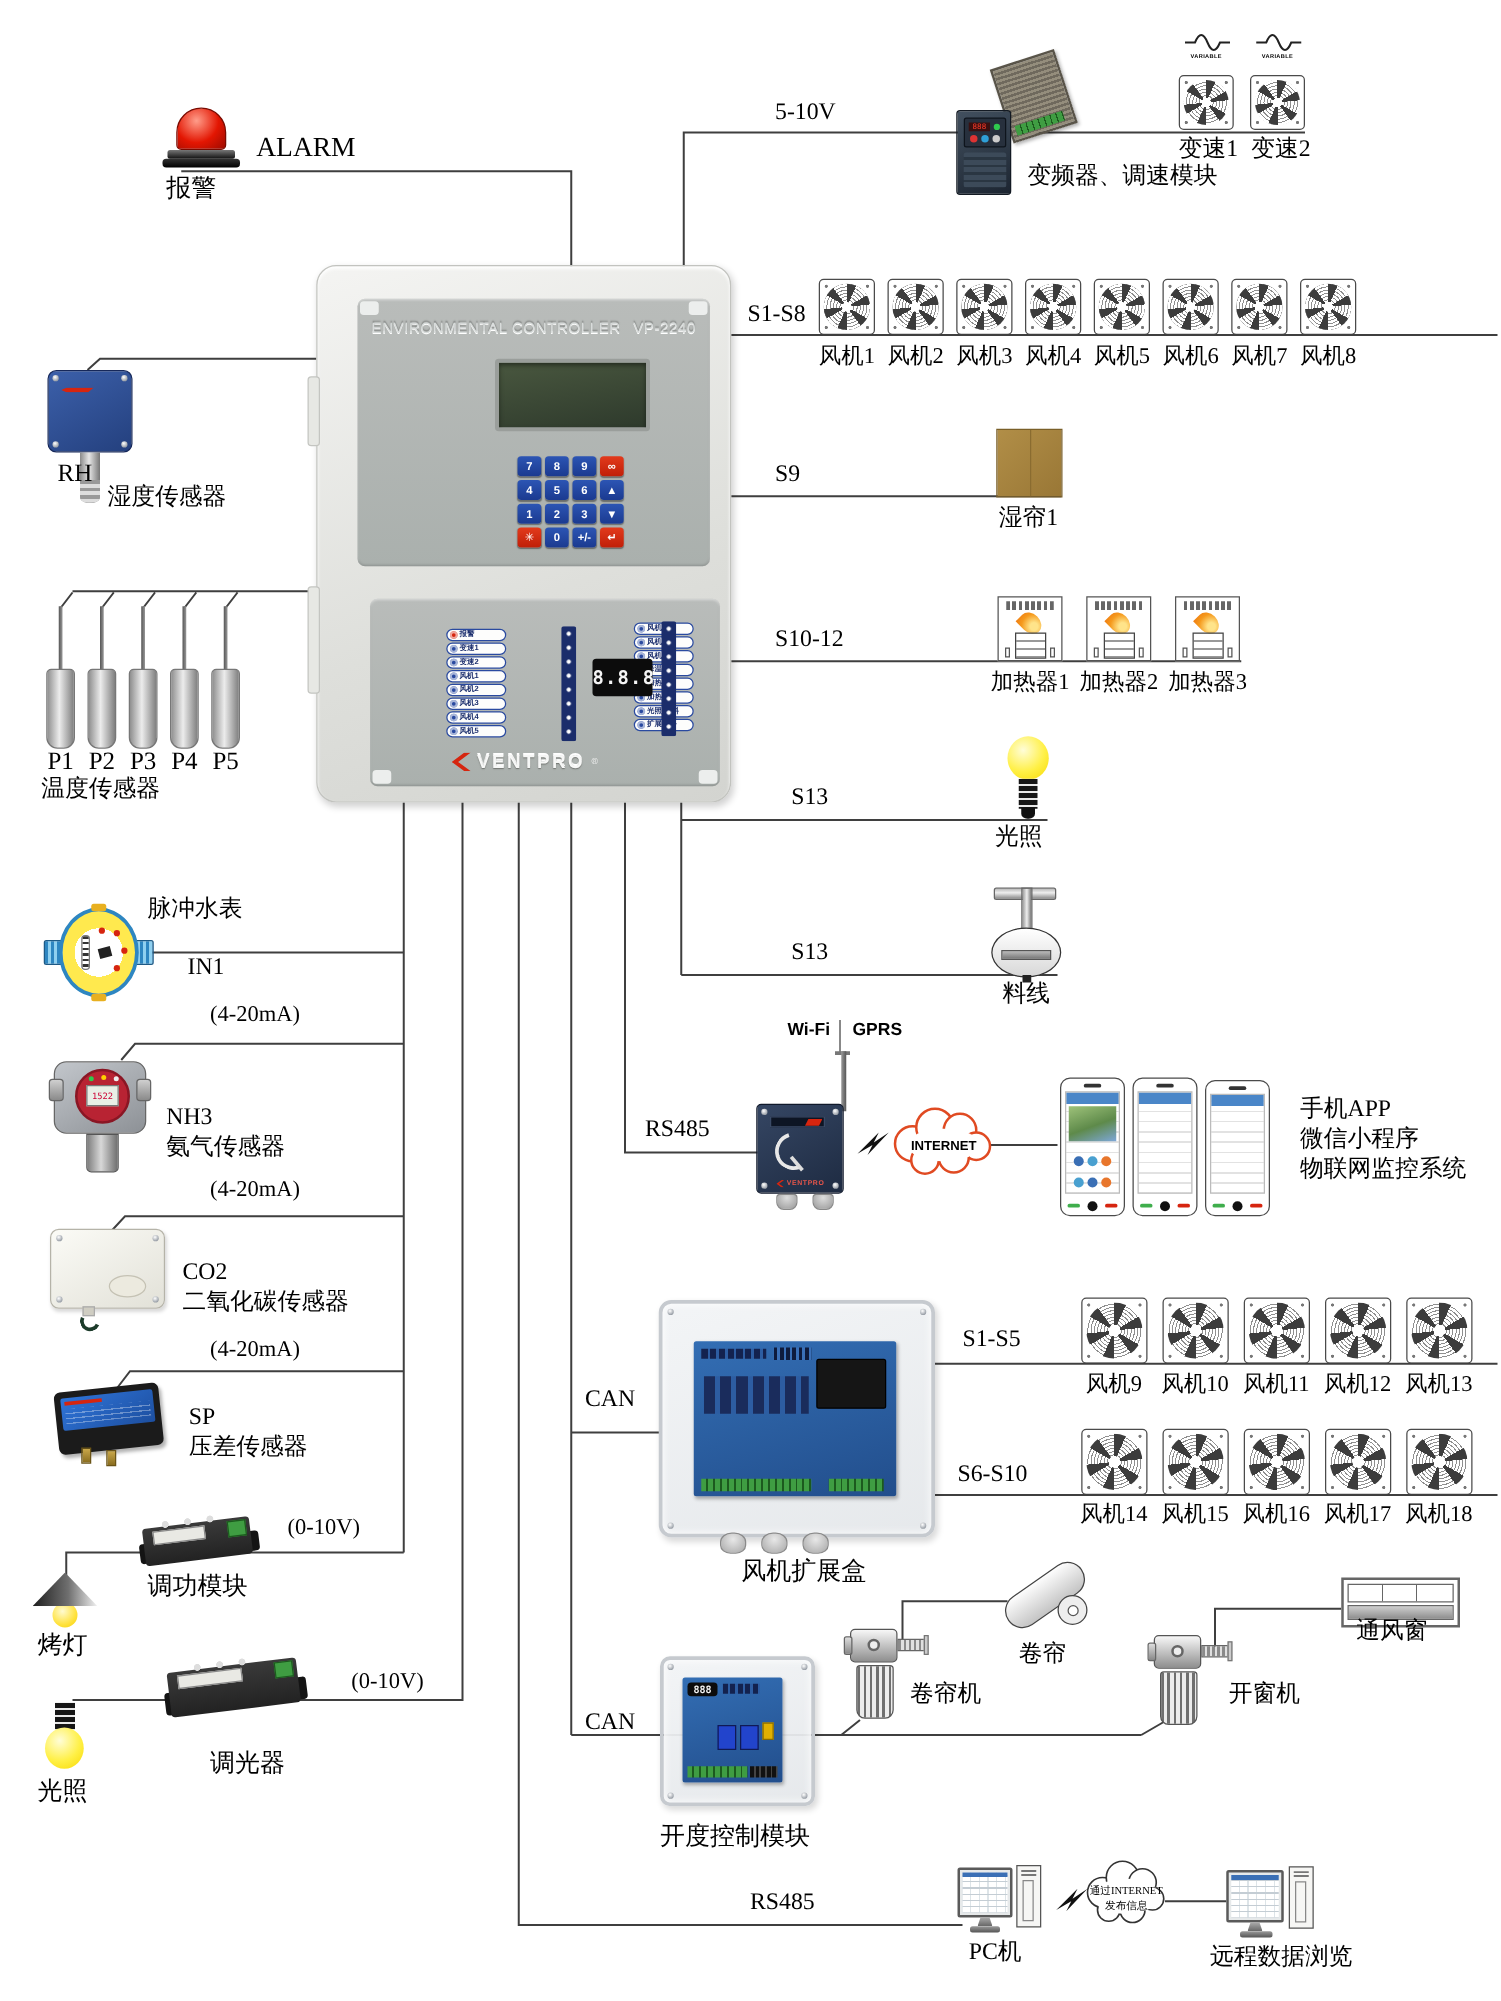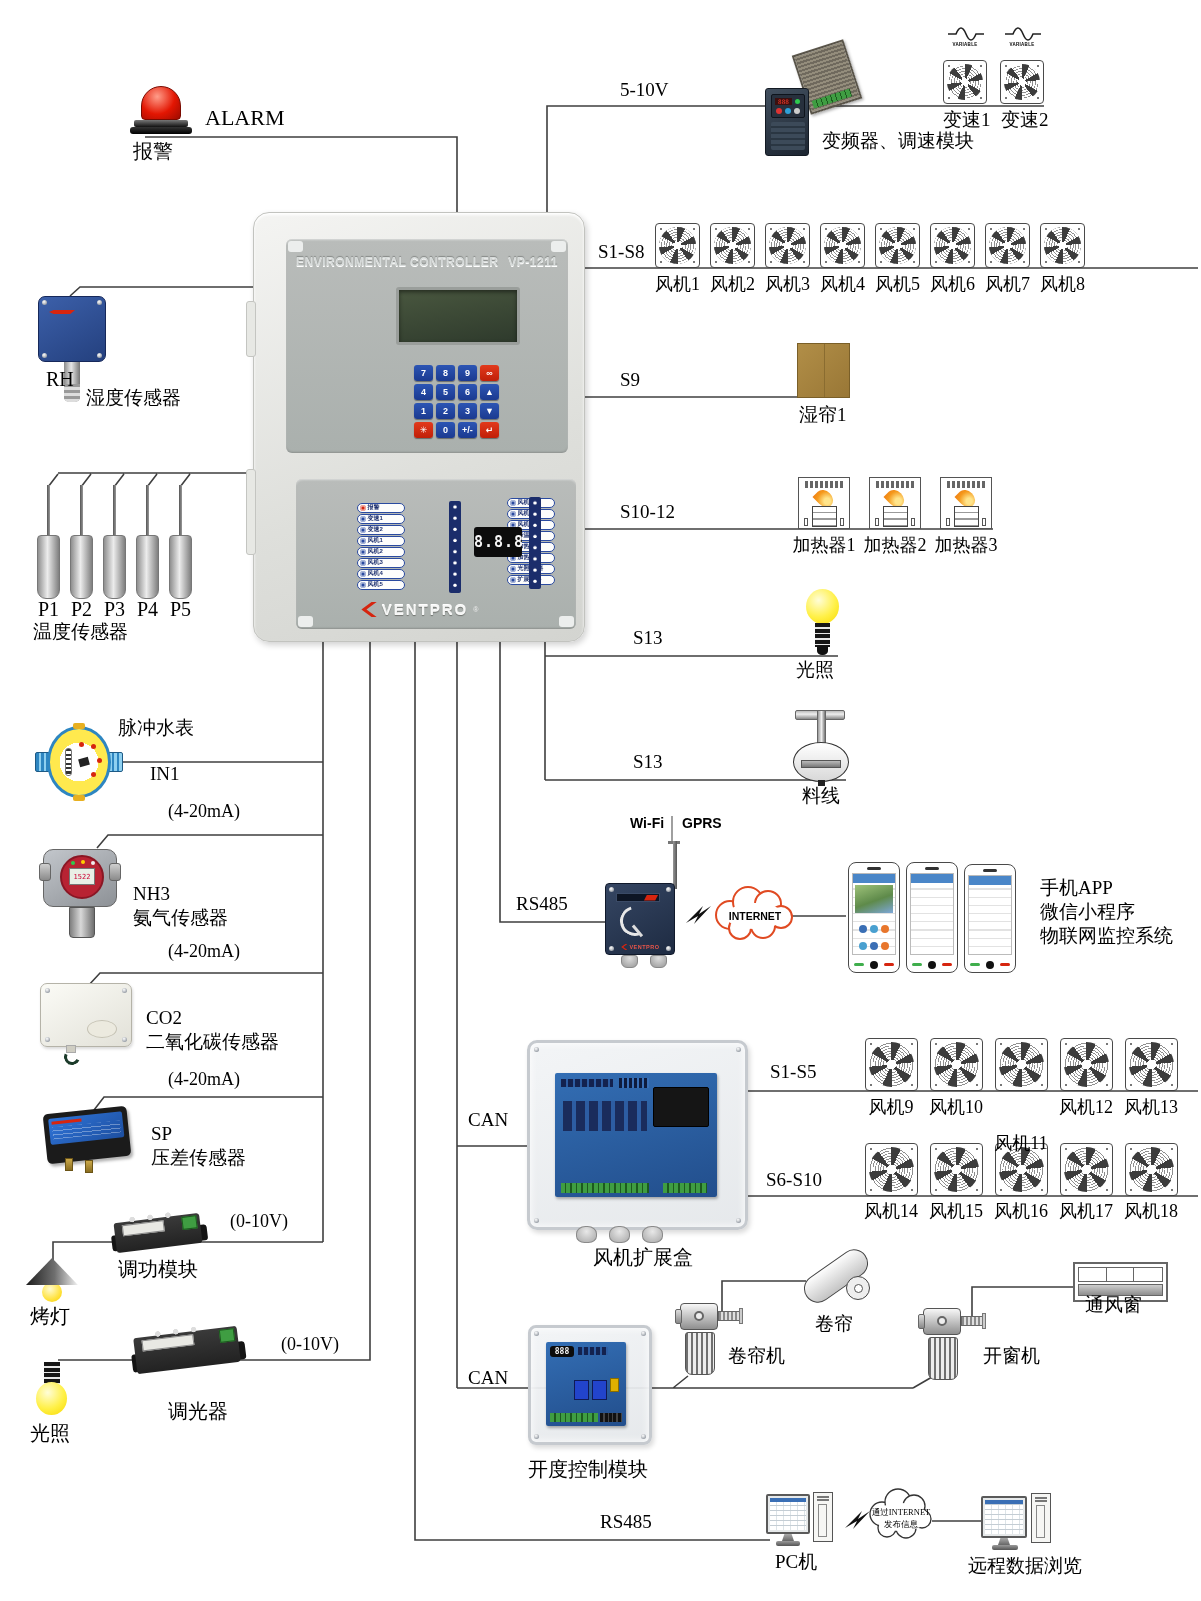--- a/index.html
+++ b/index.html
@@ -24,21 +24,21 @@
     radial-gradient(circle at 50% 50%,#fff 0 14%,transparent 15%),
     conic-gradient(#3c3c3c 0 24deg,transparent 24deg 60deg,#3c3c3c 60deg 84deg,transparent 84deg 120deg,
     #3c3c3c 120deg 144deg,transparent 144deg 180deg,#3c3c3c 180deg 204deg,transparent 204deg 240deg,
     #3c3c3c 240deg 264deg,transparent 264deg 300deg,#3c3c3c 300deg 324deg,transparent 324deg 360deg)}
 
   
   .shell{position:absolute;left:253px;top:212px;width:332px;height:430px;background:linear-gradient(160deg,#f4f4f2,#dedfdb 60%,#d3d4d0);border:1px solid #c2c3bf;border-radius:16px;box-shadow:inset 0 2px 3px #fff,2px 3px 6px rgba(0,0,0,.18)}
   .hinge{position:absolute;left:-8px;width:10px;background:#e7e8e4;border:1px solid #c4c5c1;border-radius:3px}
   .panel{position:absolute;background:linear-gradient(180deg,#b9bcba,#aab0ad);border-radius:6px;box-shadow:inset 0 1px 2px rgba(255,255,255,.5),inset 0 -1px 2px rgba(0,0,0,.2)}
   .notch{position:absolute;width:15px;height:11px;background:#eceeed;border-radius:3px}
-  .ctitle{position:absolute;left:0;right:0;top:16px;display:flex;justify-content:center;gap:10px;font-weight:bold;font-size:12px;letter-spacing:.5px;color:#d8dcdb;text-shadow:0 -1px 1px #878a88,0 1px 0 #fff}
+  .ctitle{position:absolute;left:0;right:0;top:16px;display:flex;justify-content:center;gap:10px;font-weight:normal;font-size:12px;letter-spacing:.5px;color:#d8dcdb;text-shadow:0 -1px 1px #878a88,0 1px 0 #fff}
   .lcd{position:absolute;left:110px;top:48px;width:124px;height:58px;background:linear-gradient(170deg,#49573f,#2e3a2c);border:3px solid #9a9e9b;border-radius:3px;box-shadow:inset 0 2px 4px rgba(0,0,0,.5)}
   .keys{position:absolute;left:128px;top:126px;width:88px;display:grid;grid-template-columns:repeat(4,19px);grid-auto-rows:16px;gap:3px}
   .keys span{background:linear-gradient(#2c55b4,#1b3a90);color:#fff;font-size:9px;font-weight:bold;text-align:center;line-height:16px;border-radius:3px;box-shadow:0 1px 1px rgba(0,0,0,.4)}
   .keys span.kr{background:linear-gradient(#e23a1c,#c01f08)}
   .pill{position:absolute;width:48px;height:9.5px;background:#fdfdfc;border:1px solid #2a4aa0;border-radius:5px;display:flex;align-items:center;gap:2px;padding-left:1.5px;font-size:6px;color:#1c2f6e;font-weight:bold;overflow:hidden;white-space:nowrap}
   .pico{width:6px;height:6px;border-radius:50%;background:#2a4aa0;flex:0 0 auto;box-shadow:inset 0 0 0 1.5px #fff9}
   .pico.r{background:#d6250f}
   .ledstrip{position:absolute;width:12px;background:#1b2d6b;border-radius:2px;background-image:radial-gradient(circle at 6px 6px,#fff 1.4px,rgba(0,0,0,0) 2px);background-size:12px 11.2px;background-repeat:repeat-y}
   .segdisp{position:absolute;background:#0c0c0c;border-radius:3px;color:#f5f5f5;font-family:"DejaVu Sans Mono","Liberation Mono",monospace;font-weight:bold;text-align:center}
   .vlogo{position:absolute;left:0;right:0;display:flex;align-items:center;justify-content:center;gap:5px}
@@ -156,21 +156,21 @@
 
   <div class="shell dev">
     <div class="hinge" style="top:88px;height:56px"></div>
     <div class="hinge" style="top:256px;height:86px"></div>
 
     <div class="panel" style="left:32px;top:26px;width:282px;height:214px">
       <div class="notch" style="left:2px;top:2px"></div>
       <div class="notch" style="right:2px;top:2px"></div>
       <div class="ctitle">
         <span>ENVIRONMENTAL CONTROLLER</span>
-        <span>VP-1211</span>
+        <span>VP-2240</span>
       </div>
       <div class="lcd"></div>
       <div class="keys">
         <span>7</span>
           <span>8</span>
           <span>9</span>
           <span class="kr">∞</span>
         <span>4</span>
           <span>5</span>
           <span>6</span>
@@ -447,21 +447,21 @@
   <div class="lbl f20" style="left:593px;top:1246px">风机扩展盒</div>
 
   <div class="lbl" style="left:770px;top:1062px">S1-S5</div>
   <div class="fan" style="left:865px;top:1038px;width:53px;height:53px"></div>
   <div class="fan" style="left:930px;top:1038px;width:53px;height:53px"></div>
   <div class="fan" style="left:995px;top:1038px;width:53px;height:53px"></div>
   <div class="fan" style="left:1060px;top:1038px;width:53px;height:53px"></div>
   <div class="fan" style="left:1125px;top:1038px;width:53px;height:53px"></div>
   <div class="lbl f18 ctr" style="left:856px;top:1098px;width:70px">风机9</div>
   <div class="lbl f18 ctr" style="left:921px;top:1098px;width:70px">风机10</div>
-  <div class="lbl f18 ctr" style="left:986px;top:1134px;width:70px">风机11</div>
+  <div class="lbl f18 ctr" style="left:986px;top:1098px;width:70px">风机11</div>
   <div class="lbl f18 ctr" style="left:1051px;top:1098px;width:70px">风机12</div>
   <div class="lbl f18 ctr" style="left:1116px;top:1098px;width:70px">风机13</div>
 
   <div class="lbl" style="left:766px;top:1170px">S6-S10</div>
   <div class="fan" style="left:865px;top:1143px;width:53px;height:53px"></div>
   <div class="fan" style="left:930px;top:1143px;width:53px;height:53px"></div>
   <div class="fan" style="left:995px;top:1143px;width:53px;height:53px"></div>
   <div class="fan" style="left:1060px;top:1143px;width:53px;height:53px"></div>
   <div class="fan" style="left:1125px;top:1143px;width:53px;height:53px"></div>
   <div class="lbl f18 ctr" style="left:856px;top:1202px;width:70px">风机14</div>

